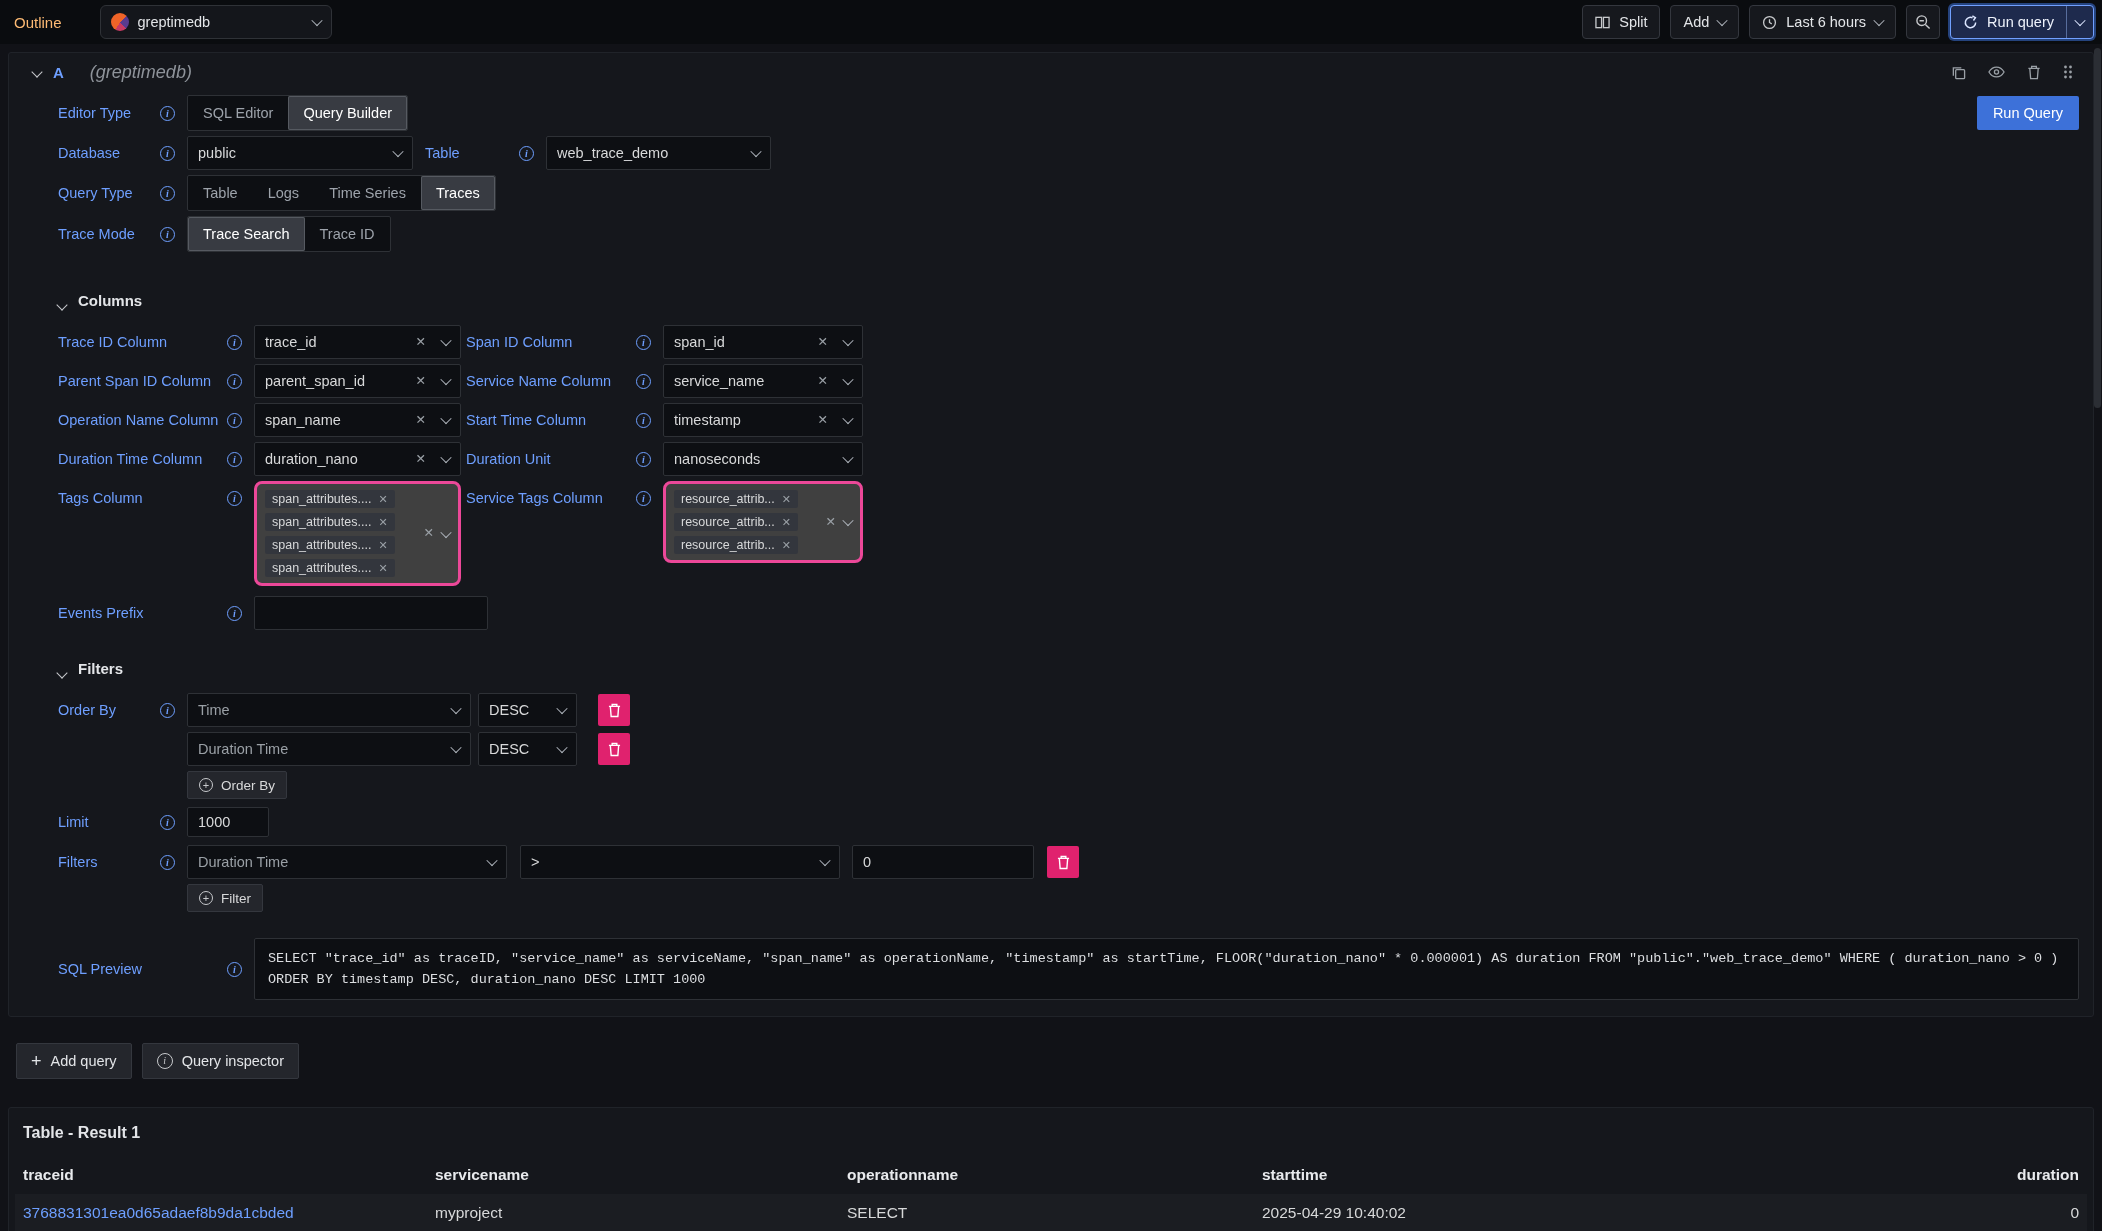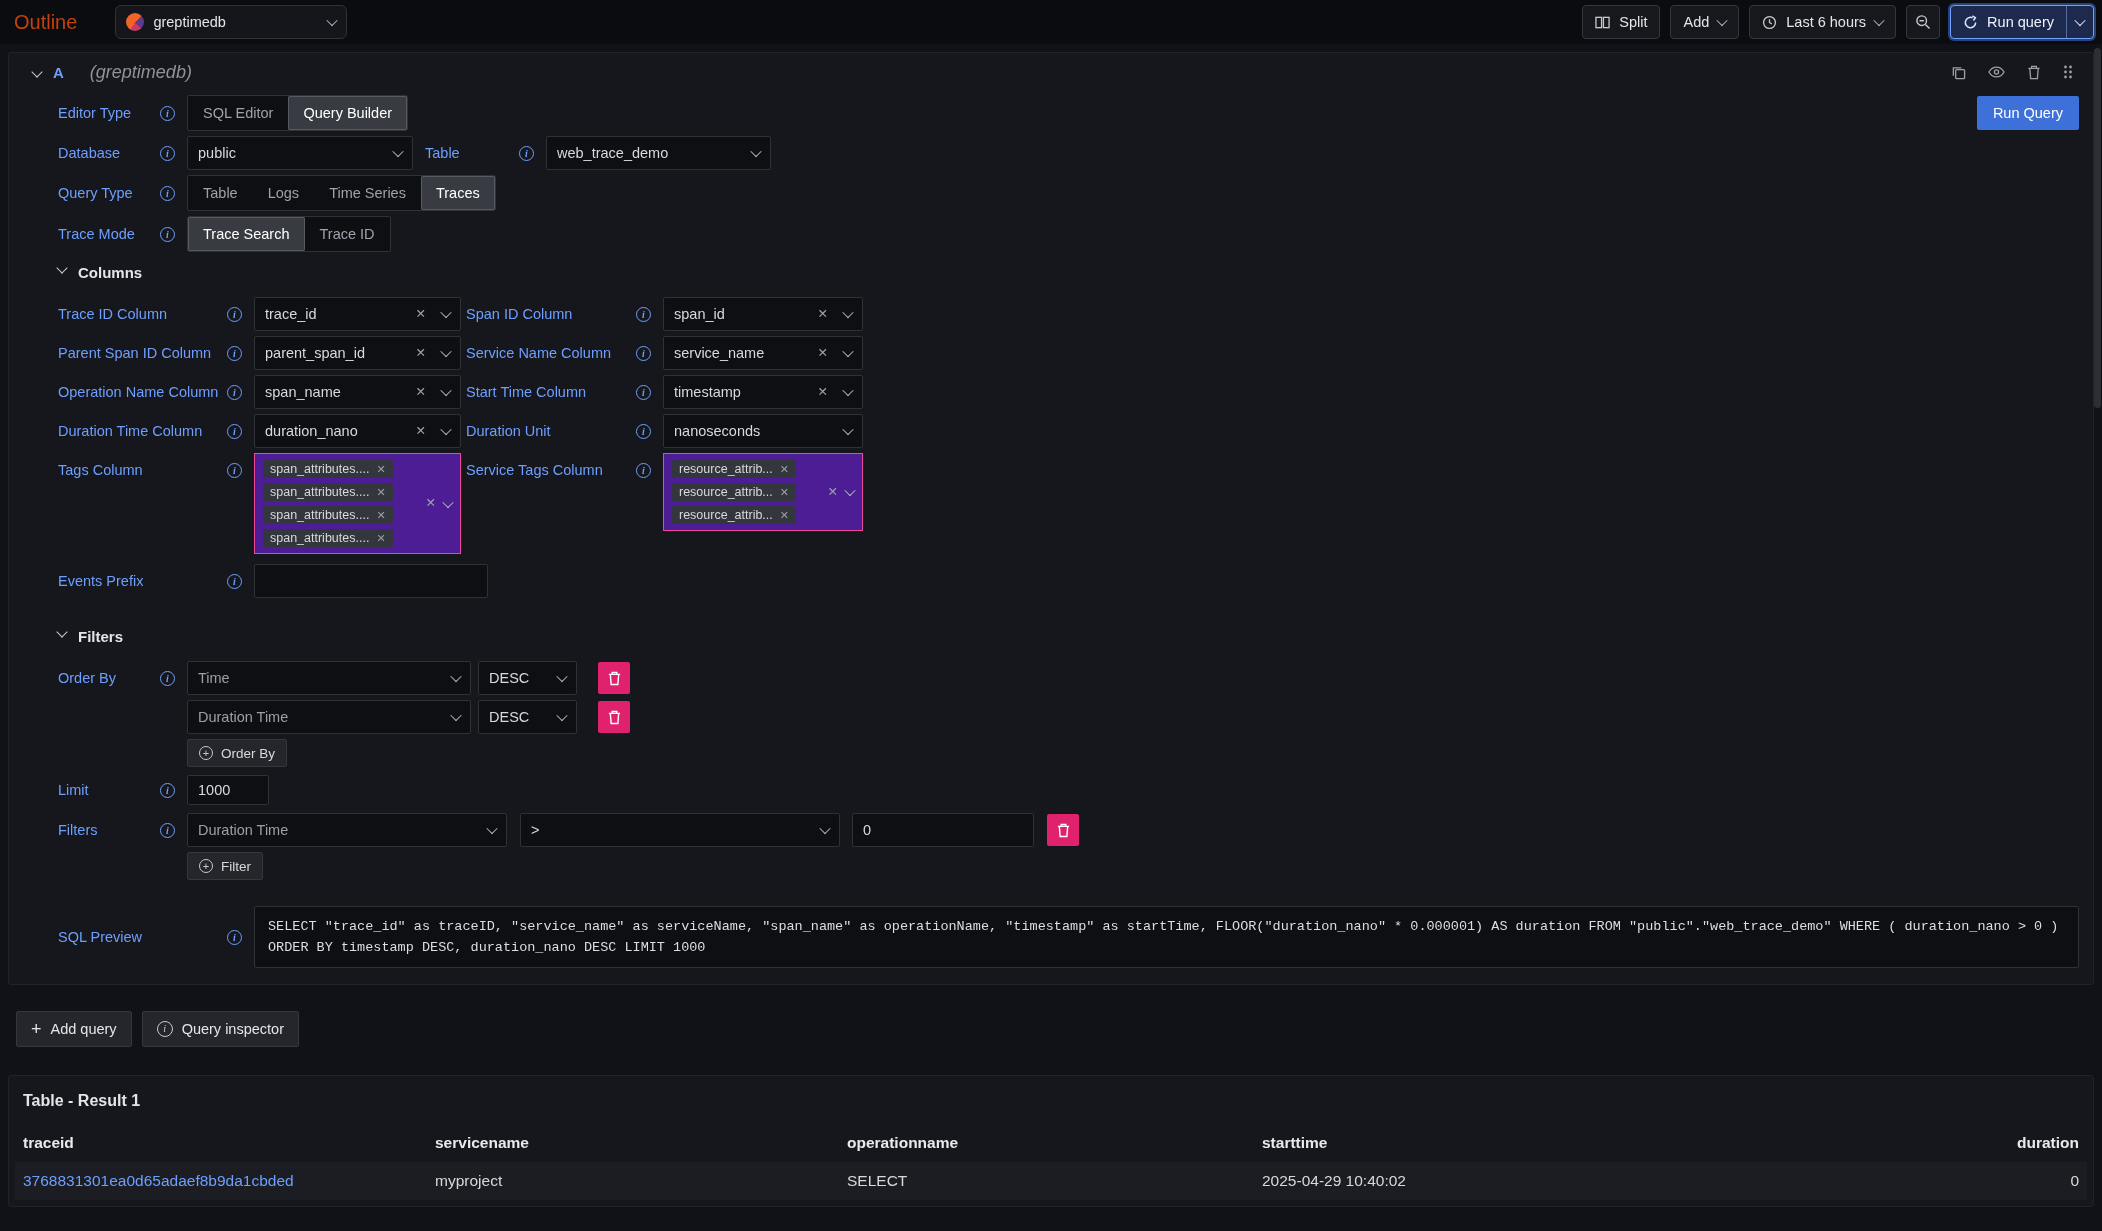--- a/index.html
+++ b/index.html
@@ -1,21 +1,21 @@
 <!DOCTYPE html>
 <html><head>
 <meta charset="utf-8">
 <style>
 *{box-sizing:border-box;margin:0;padding:0}
 html,body{width:2102px;height:1231px}
 body{overflow:hidden;background:#111217;color:#d8d9da;font-family:"Liberation Sans",sans-serif;font-size:15px;position:relative}
 
 
 .topbar{height:44px;background:#0a0c0f;display:flex;align-items:center;padding:0 8px;gap:12px}
-.outline-label{padding:0 6px;font-size:20px;color:#c2410c}
+.outline-label{padding:0 6px;font-size:15px;color:#fdba74}
 .ds-picker{margin-left:20px;width:232px;height:34px;background:#14161b;border:1px solid #2f3237;border-radius:6px;display:flex;align-items:center;gap:9px;padding:0 10px;font-size:14.5px;color:#e3e5e8;cursor:pointer}
 .ds-logo{width:18px;height:18px;border-radius:50%;background:conic-gradient(from 210deg,#f06428 0 55%,#5a3b8f 55% 80%,#c93a63 80% 100%);flex:none}
 .ds-chev{margin-left:auto}
 .chev{width:8px;height:8px;border-right:1.6px solid #aeb4bc;border-bottom:1.6px solid #aeb4bc;transform:rotate(45deg) translate(-1px,-1px);flex:none}
 .sec-chev{width:8px;height:8px;border-right:1.6px solid #c7c9cc;border-bottom:1.6px solid #c7c9cc;transform:rotate(45deg);flex:none}
 .topbar-right{margin-left:auto;display:flex;align-items:center;gap:10px}
 .tb-btn{height:34px;background:#16181d;border:1px solid #34373e;border-radius:4px;display:inline-flex;align-items:center;gap:9px;padding:0 12px;font-size:14.5px;color:#e3e5e8;cursor:pointer}
 .tb-icon{width:34px;padding:0;justify-content:center}
 .runq-btn{height:34px;display:inline-flex;align-items:stretch;border-radius:4px;background:#1e2a4d;border:1px solid #71a0ff;box-shadow:0 0 0 2px rgba(61,113,217,.55);color:#eef2fb;font-size:14.5px;font-weight:500;overflow:hidden;cursor:pointer}
 .runq-main{display:flex;align-items:center;gap:9px;padding:0 12px;border-right:1px solid rgba(160,190,255,.45)}
@@ -43,23 +43,23 @@
 .seg-opt{display:flex;align-items:center;padding:0 15px;color:#9da3ab;font-size:14.5px;cursor:pointer;white-space:nowrap}
 .seg-opt.sel{background:#383b42;box-shadow:inset 0 0 0 1px #565a61;border-radius:2px;color:#fff;font-weight:500}
 
 .sel-box{height:34px;background:#0d0f13;border:1px solid #2e3136;border-radius:2px;display:flex;align-items:center;gap:16px;padding:0 10px;font-size:14.5px;color:#d8d9da;flex:none;cursor:pointer}
 .sel-box .val{flex:1;overflow:hidden;white-space:nowrap}
 .dim{color:#9aa0a6}
 .x-ico{color:#9aa0a6;font-size:12.5px;flex:none;line-height:1;cursor:pointer}
 .txt-input{height:34px;background:#0d0f13;border:1px solid #2e3136;border-radius:2px;color:#d8d9da;font-size:14.5px;padding:0 10px;font-family:inherit}
 .h30{height:30px}
 
-.section-title{display:flex;align-items:flex-start;gap:12px;margin:12px 0 16px;color:#e3e5e8;font-weight:600;font-size:15px;cursor:pointer}
-
-.multi-box{background:#4c1d95;border:1px solid #ec4899;border-radius:0;display:flex;align-items:center;gap:8px;padding:6px 8px;flex:none}
+.section-title{display:flex;align-items:flex-end;gap:12px;margin:40px 0 16px;color:#e3e5e8;font-weight:600;font-size:15px;cursor:pointer}
+
+.multi-box{background:#404040;border:3px solid #ec4899;border-radius:8px;display:flex;align-items:center;gap:8px;padding:6px 8px;flex:none}
 .chips{display:flex;flex-direction:column;gap:5px;flex:1}
 .chip{display:inline-flex;align-items:center;gap:7px;background:#33363d;border-radius:2px;padding:2px 7px;font-size:12.5px;color:#d8d9da;width:max-content}
 .chip .x-ico{font-size:11px}
 
 .del-btn{width:32px;height:32px;background:#e0226e;border-radius:2px;display:flex;align-items:center;justify-content:center;flex:none;border:none;cursor:pointer}
 .add-btn{height:28px;display:inline-flex;align-items:center;gap:8px;background:#24262c;border:1px solid #34373e;border-radius:2px;color:#d8d9da;font-size:13.5px;padding:0 11px;cursor:pointer;font-family:inherit}
 .plus-circ{width:14px;height:14px;border-radius:50%;border:1.2px solid #c7c9cc;display:flex;align-items:center;justify-content:center;font-size:11px;line-height:1;color:#c7c9cc;flex:none}
 .btn-primary{height:34px;background:#3d71d9;color:#fff;border:none;border-radius:2px;font-size:14.5px;font-weight:500;padding:0 16px;font-family:inherit;cursor:pointer}
 
 .sql-code{flex:1;background:#0d0f13;border:1px solid #2e3136;border-radius:2px;padding:9px 13px;font-family:"Liberation Mono",monospace;font-size:13.5px;line-height:21px;color:#dcdee1;word-break:break-all}

